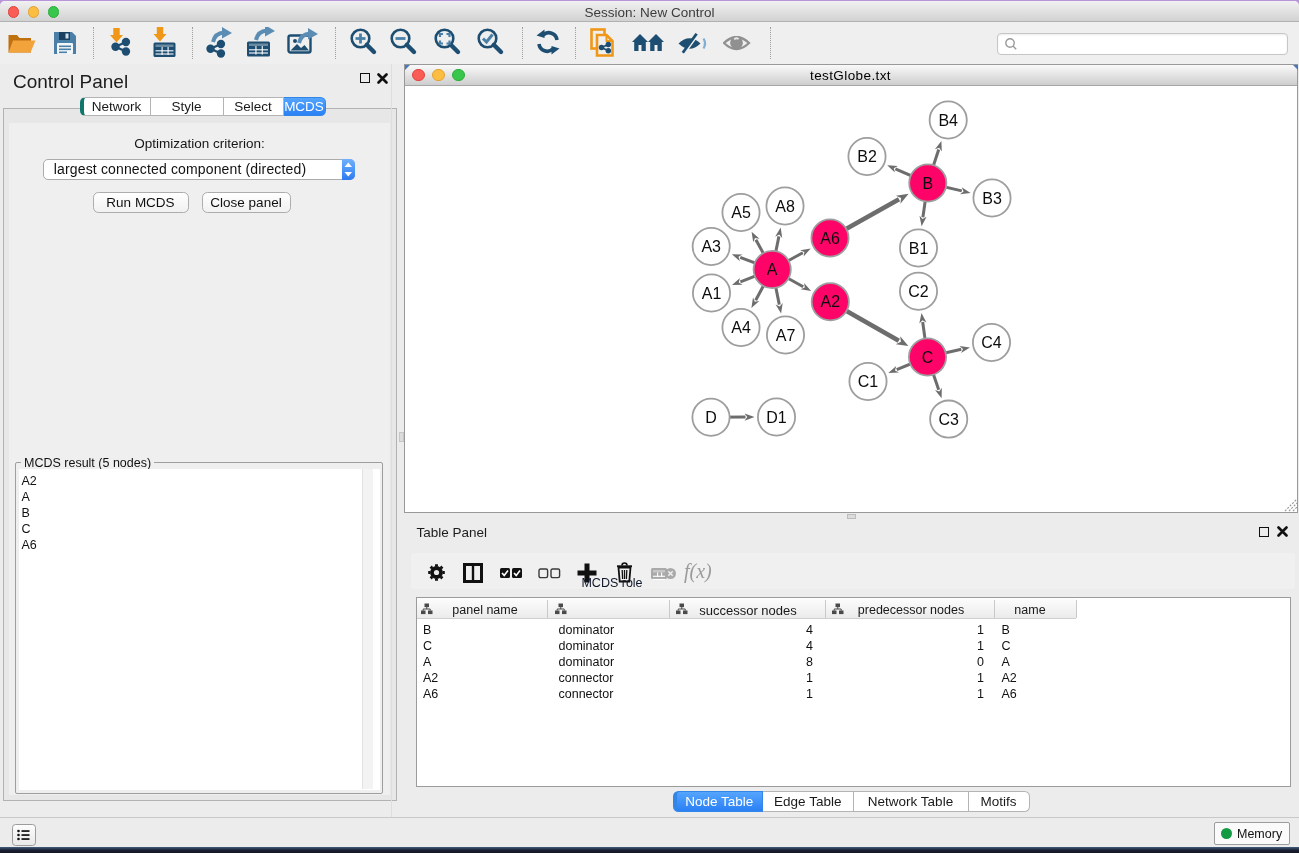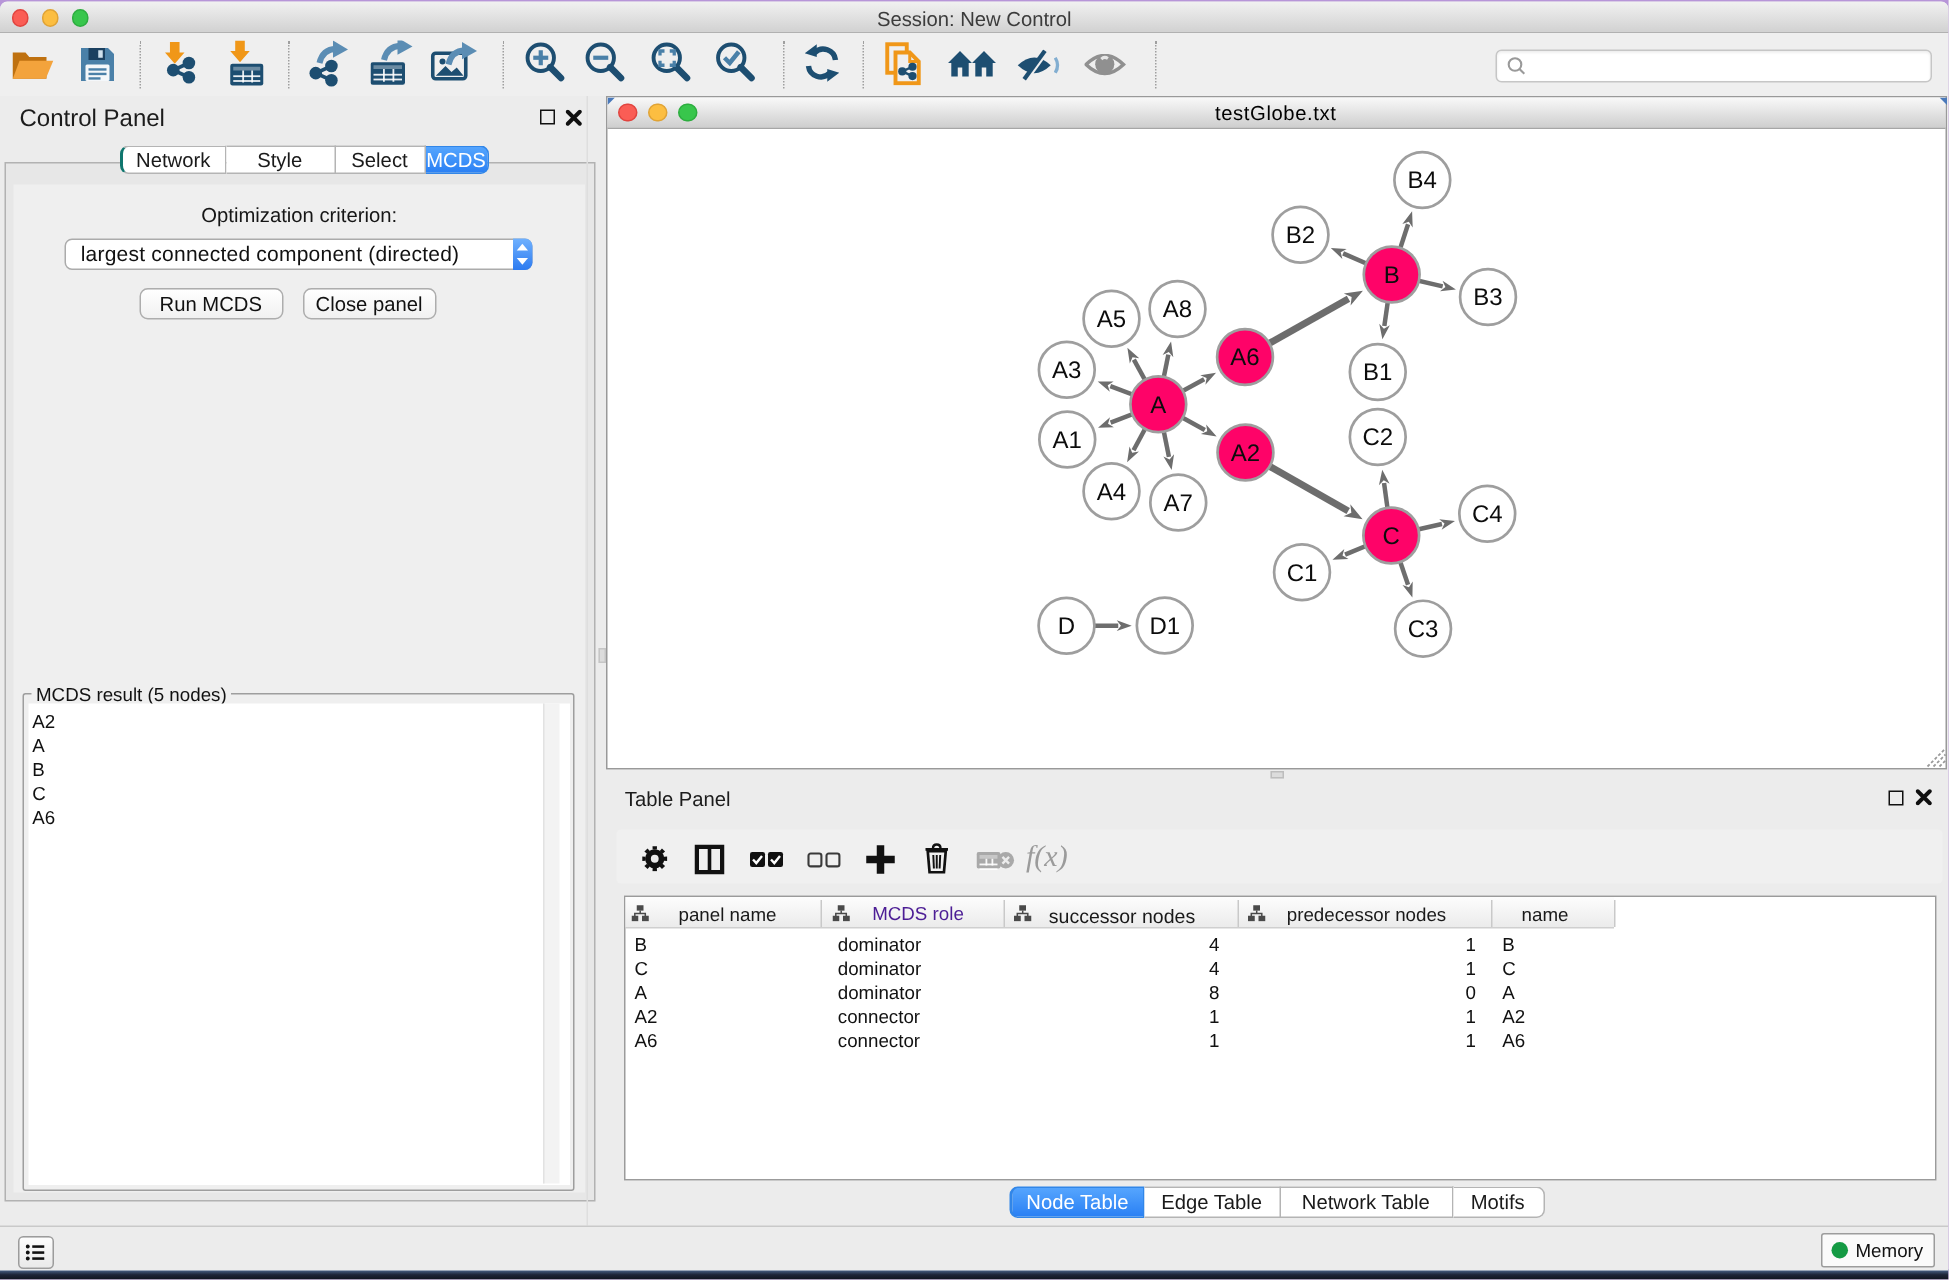--- a/index.html
+++ b/index.html
@@ -3,21 +3,21 @@
 
 *{margin:0;padding:0;box-sizing:border-box}
 html,body{width:1299px;height:853px;overflow:hidden}
 body{position:relative;font-family:"Liberation Sans",sans-serif;background:#b795d8;-webkit-font-smoothing:antialiased}
 #win{position:absolute;left:0;top:1px;width:1299px;height:846px;background:#ececec;border-radius:5px 5px 0 0}
 #titlebar{position:absolute;left:0;top:1px;width:1299px;height:21px;background:linear-gradient(#f1f1f1,#d2d2d2);border-bottom:1px solid #b1b1b1;border-radius:5px 5px 0 0}
 #toolbar{position:absolute;left:0;top:22px;width:1299px;height:42px;background:#efefef}
 .tl{position:absolute;width:11.5px;height:11.5px;border-radius:50%}
 .seg{position:absolute;display:flex;font-size:13.5px;color:#1a1a1a}
 .seg div{background:#fff;border:1px solid #b4b4b4;border-left:none;display:flex;align-items:center;justify-content:center;white-space:nowrap}
-.seg div:first-child{border-left:2px solid #0f766e;border-radius:5.5px 0 0 5.5px}
+.seg div:first-child{border-left:4px solid #0f766e;border-radius:5.5px 0 0 5.5px}
 .seg div:last-child{border-radius:0 5.5px 5.5px 0}
 .seg div.on{background:linear-gradient(#55a5fe,#2a80f4);border-color:#3186e8;color:#fff}
 
 </style></head><body>
 <div style="position:absolute;left:0;top:846px;width:1299px;height:7px;background:linear-gradient(#54719c,#1d2437 55%,#10141f)"></div>
 <div id="win"></div>
 <div id="titlebar"></div>
 <div class="tl" style="left:7.75px;top:6px;background:#fa5d55;border:1px solid #e1443f"></div>
 <div class="tl" style="left:27.75px;top:6px;background:#fcbe41;border:1px solid #e0a335"></div>
 <div class="tl" style="left:47.75px;top:6px;background:#38c64c;border:1px solid #2dad3f"></div>
@@ -139,21 +139,21 @@
 <div style="position:absolute;left:335px;top:5px;height:32px;border-left:1px dotted #9f9f9f"></div>
 <div style="position:absolute;left:522px;top:5px;height:32px;border-left:1px dotted #9f9f9f"></div>
 <div style="position:absolute;left:575px;top:5px;height:32px;border-left:1px dotted #9f9f9f"></div>
 <div style="position:absolute;left:770px;top:5px;height:32px;border-left:1px dotted #9f9f9f"></div>
 <div style="position:absolute;left:997px;top:11px;width:291px;height:22px;background:#fff;border:1px solid #c6c6c6;border-radius:4px;box-shadow:inset 0 1px 2px rgba(0,0,0,0.08)"></div>
 <svg style="position:absolute;left:1004px;top:15px" width="14" height="14">
       <circle cx="6" cy="6" r="4.2" fill="none" stroke="#9a9a9a" stroke-width="1.4"></circle>
       <line x1="9" y1="9" x2="12.2" y2="12.2" stroke="#9a9a9a" stroke-width="1.4"></line>
     </svg>
 </div>
-<div style="position:absolute;left:13px;top:70.5px;font-size:16px;color:#1c1c1c">Control Panel</div>
+<div style="position:absolute;left:13px;top:70.5px;font-size:19px;color:#1c1c1c">Control Panel</div>
 <div style="position:absolute;left:359.5px;top:73px;width:10px;height:10px;border:1.6px solid #101010"></div>
 <svg style="position:absolute;left:377px;top:72.5px" width="11" height="11">
     <path d="M1.5 1.5 L9.5 9.5 M9.5 1.5 L1.5 9.5" stroke="#101010" stroke-width="2.6" stroke-linecap="round"></path>
   </svg>
 <div style="position:absolute;left:3px;top:107.5px;width:393.5px;height:693px;background:#e7e7e7;border:1px solid #b2b2b2"></div>
 <div style="position:absolute;left:9px;top:123px;width:381px;height:672px;background:#efefef"></div>
 <div class="seg" style="left:79.5px;top:96.5px;height:19px">
     <div style="width:71px">Network</div>
     <div style="width:73px">Style</div>
     <div style="width:60px">Select</div>
@@ -356,21 +356,21 @@
     <rect x="7" y="7.5" width="4.5" height="3.6" fill="#4a4a4a"></rect>
     <path d="M5.8 4 L5.8 6 M2.2 7.6 L2.2 6 L9.2 6 L9.2 7.6" stroke="#4a4a4a" stroke-width="1" fill="none"></path>
   </svg>
 <div style="position:absolute;left:405px;top:602.5px;width:160px;text-align:center;font-size:12.5px;color:#191919">panel name</div>
 <svg style="position:absolute;left:554.5px;top:603px" width="12" height="12">
     <rect x="3.5" y="0.5" width="4.5" height="3.6" fill="#4a4a4a"></rect>
     <rect x="0" y="7.5" width="4.5" height="3.6" fill="#4a4a4a"></rect>
     <rect x="7" y="7.5" width="4.5" height="3.6" fill="#4a4a4a"></rect>
     <path d="M5.8 4 L5.8 6 M2.2 7.6 L2.2 6 L9.2 6 L9.2 7.6" stroke="#4a4a4a" stroke-width="1" fill="none"></path>
   </svg>
-<div style="position:absolute;left:532px;top:602px;width:160px;text-align:center;font-size:12.5px;color:#4c1d95">MCDS role</div>
+<div style="position:absolute;left:532px;top:576px;width:160px;text-align:center;font-size:12.5px;color:#0f172a">MCDS role</div>
 <svg style="position:absolute;left:675.5px;top:603px" width="12" height="12">
     <rect x="3.5" y="0.5" width="4.5" height="3.6" fill="#4a4a4a"></rect>
     <rect x="0" y="7.5" width="4.5" height="3.6" fill="#4a4a4a"></rect>
     <rect x="7" y="7.5" width="4.5" height="3.6" fill="#4a4a4a"></rect>
     <path d="M5.8 4 L5.8 6 M2.2 7.6 L2.2 6 L9.2 6 L9.2 7.6" stroke="#4a4a4a" stroke-width="1" fill="none"></path>
   </svg>
 <div style="position:absolute;left:668px;top:602.5px;width:160px;text-align:center;font-size:13px;color:#191919">successor nodes</div>
 <svg style="position:absolute;left:831.5px;top:603px" width="12" height="12">
     <rect x="3.5" y="0.5" width="4.5" height="3.6" fill="#4a4a4a"></rect>
     <rect x="0" y="7.5" width="4.5" height="3.6" fill="#4a4a4a"></rect>

